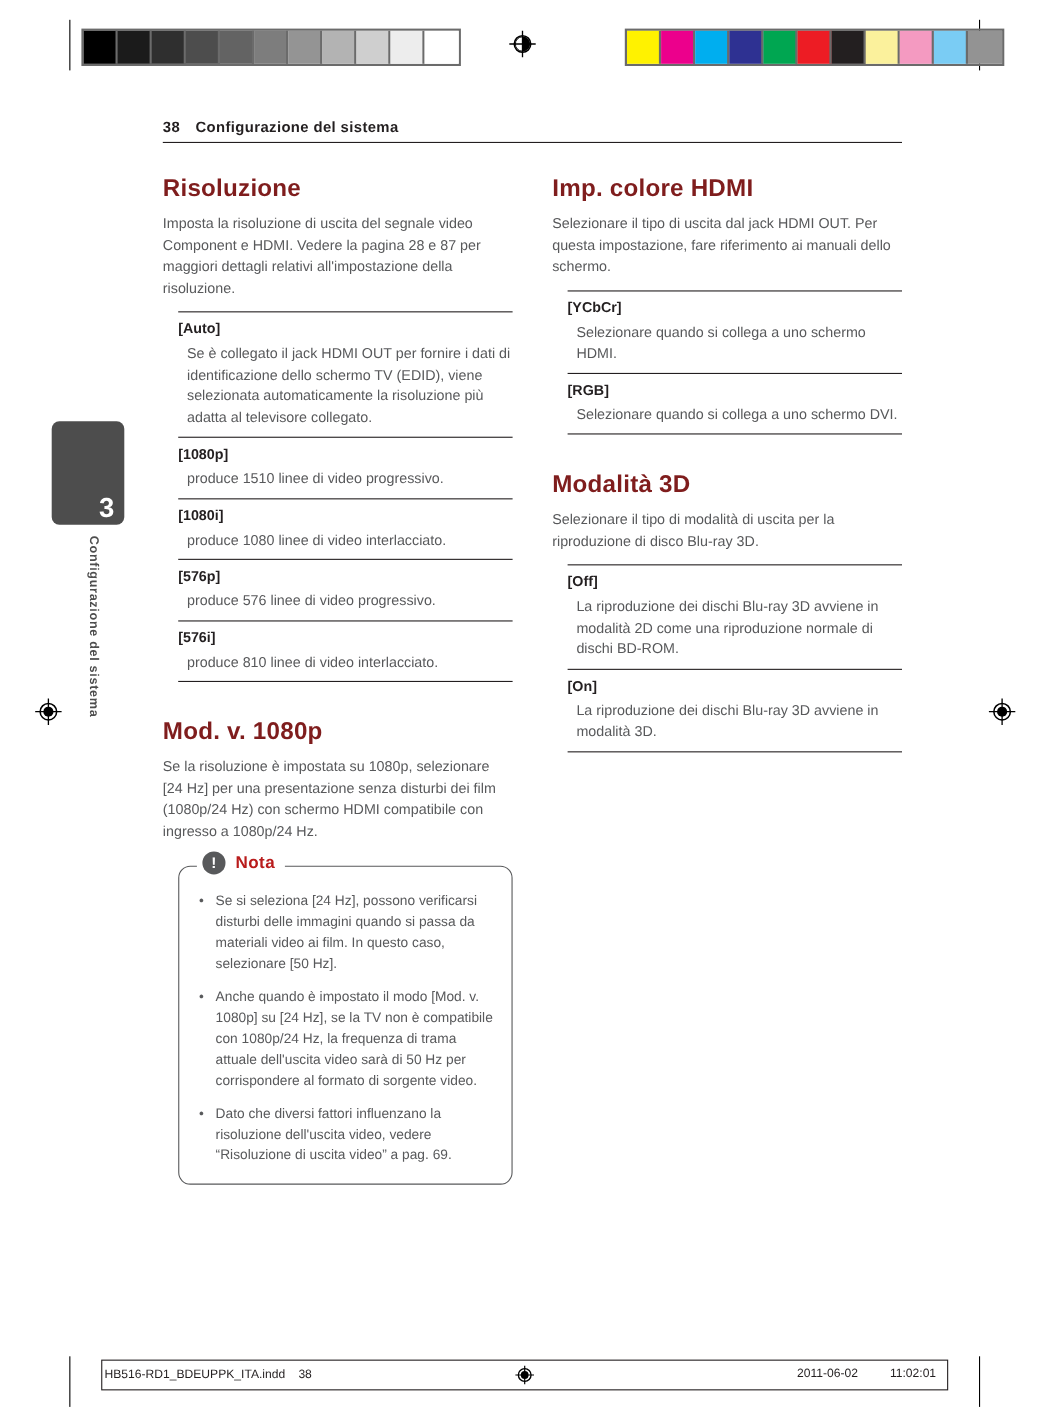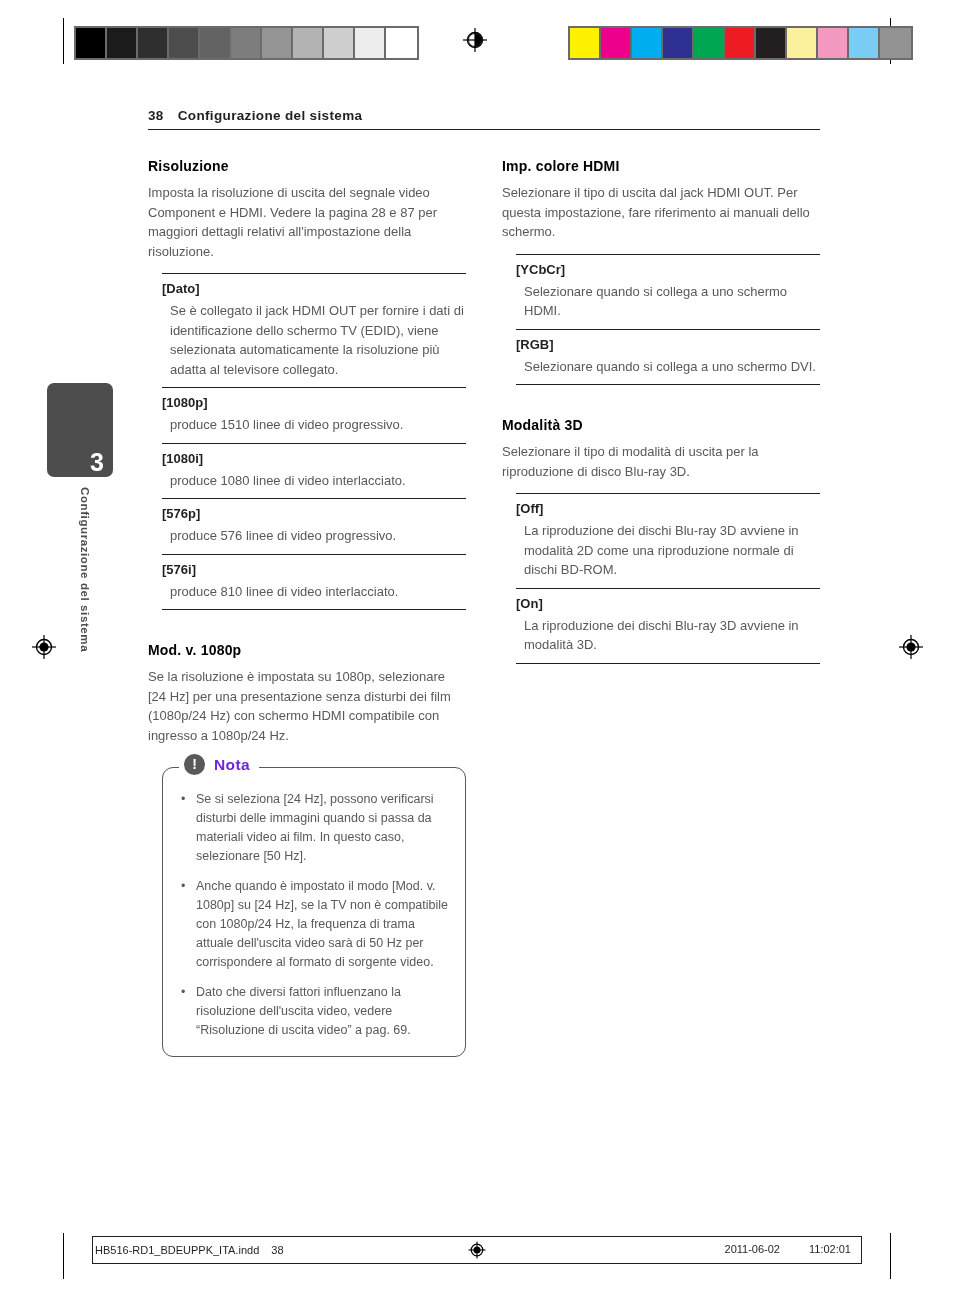--- a/index.html
+++ b/index.html
@@ -109,24 +109,24 @@
     left: 148px;
     top: 158px;
     width: 672px;
     display: flex;
     gap: 36px;
   }
   .column { width: 318px; }
 
   h2.section-title {
     margin: 0 0 9px 0;
-    font-size: 14px;
+    font-size: 22px;
     font-weight: bold;
     letter-spacing: 0.2px;
-    color: #000000;
+    color: #7f1d1d;
   }
   .section-intro {
     margin: 0 0 12px 0;
     font-size: 13px;
     line-height: 19.5px;
     color: #58595b;
   }
 
   
   .deflist { margin: 0 0 18px 14px; }
@@ -178,21 +178,21 @@
     color: #ffffff;
     font-size: 14px;
     font-weight: bold;
     line-height: 21px;
     text-align: center;
   }
   #note-title {
     font-size: 15.5px;
     font-weight: bold;
     letter-spacing: 0.4px;
-    color: #6d28d9;
+    color: #b91c1c;
   }
   #note-list {
     margin: 0;
     padding: 0;
     list-style: none;
   }
   #note-list li {
     position: relative;
     padding-left: 17px;
     margin-bottom: 11px;
@@ -319,21 +319,21 @@
 </div>
 
 <div id="content">
 
   <div class="column">
 
     <h2 class="section-title">Risoluzione</h2>
     <p class="section-intro">Imposta la risoluzione di uscita del segnale video Component e HDMI. Vedere la pagina 28 e 87 per maggiori dettagli relativi all'impostazione della risoluzione.</p>
     <div class="deflist">
       <div class="defitem">
-        <div class="defterm">[Dato]</div>
+        <div class="defterm">[Auto]</div>
         <div class="defdesc">Se è collegato il jack HDMI OUT per fornire i dati di identificazione dello schermo TV (EDID), viene selezionata automaticamente la risoluzione più adatta al televisore collegato.</div>
       </div>
       <div class="defitem">
         <div class="defterm">[1080p]</div>
         <div class="defdesc">produce 1510 linee di video progressivo.</div>
       </div>
       <div class="defitem">
         <div class="defterm">[1080i]</div>
         <div class="defdesc">produce 1080 linee di video interlacciato.</div>
       </div>

